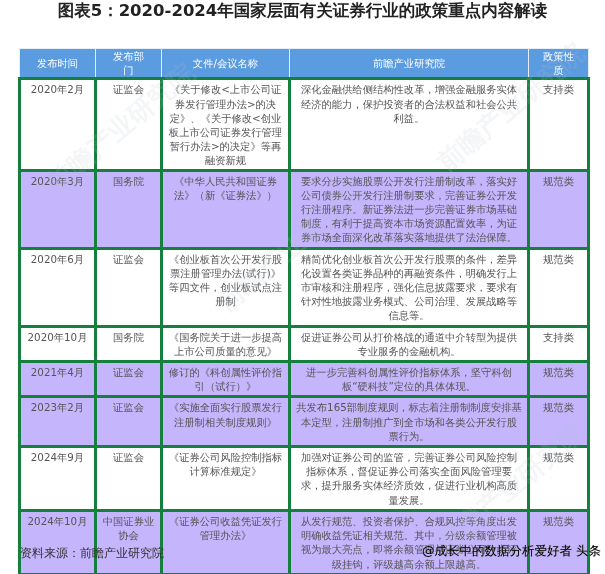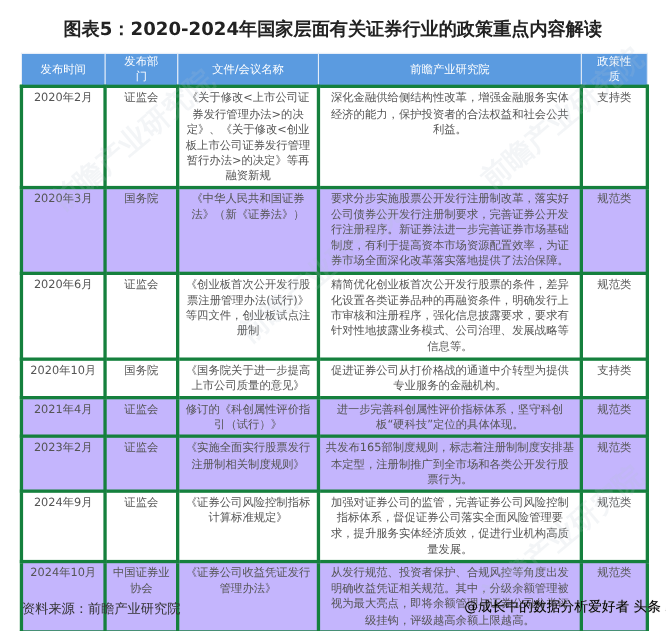--- a/index.html
+++ b/index.html
@@ -1,21 +1,21 @@
 <!DOCTYPE html>
 <html><head>
 <meta charset="utf-8">
 <style>
   html, body { margin: 0; padding: 0; }
   body {
     width: 605px; height: 574px; background: #ffffff; position: relative; overflow: hidden;
     font-family: "DejaVu Sans", "Liberation Sans", sans-serif; color: #555;
   }
   .title {
-    position: absolute; left: 0; top: 16px; width: 605px; text-align: center;
+    position: absolute; left: 0; top: 0; width: 605px; text-align: center;
     font-size: 16.5px; font-weight: bold; color: #222; letter-spacing: 0px;
   }
   table {
     position: absolute; left: 18px; top: 48px; width: 569px;
     border-collapse: collapse; table-layout: fixed;
     font-size: 10.3px; line-height: 14.2px;
   }
   th {
     background: #5b9be0; color: #ffffff; font-weight: normal; height: 16px;
     border: 1px solid #e6eef8; padding: 0 14px; text-align: center; font-size: 10.3px;

